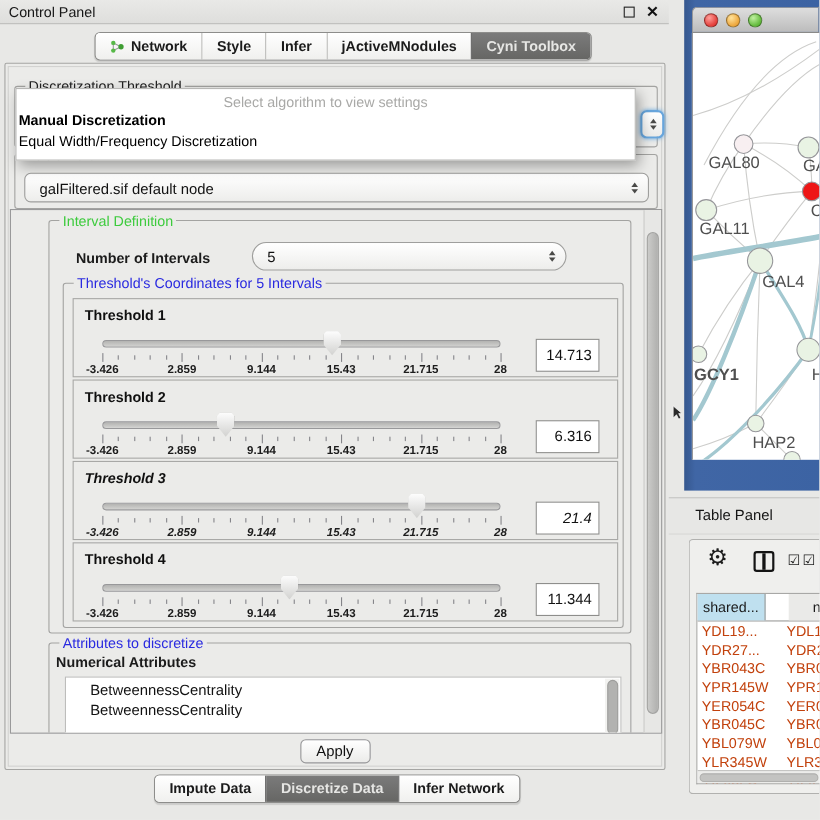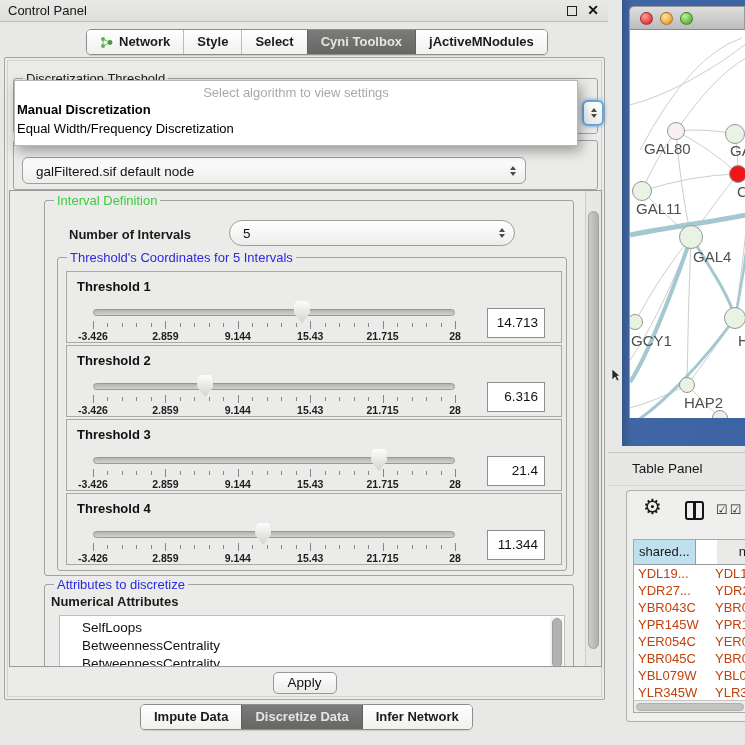--- a/index.html
+++ b/index.html
@@ -165,46 +165,46 @@
             <circle cx="3" cy="10" r="2" fill="#57b847"></circle>
             <circle cx="10" cy="6.5" r="2.4" fill="#3f9e33"></circle>
           </svg>
         </span>
         <span>Network</span>
       </div>
       <div class="segment">
         <span>Style</span>
       </div>
       <div class="segment">
-        <span>Select</span>
+        <span>Infer</span>
+      </div>
+      <div class="segment">
+        <span>jActiveMNodules</span>
       </div>
       <div class="segment selected">
         <span>Cyni Toolbox</span>
-      </div>
-      <div class="segment">
-        <span>jActiveMNodules</span>
       </div>
     </div>
 
   <div class="cp-main">
     <div class="cp-inner"></div>
 
     <div class="groupbox" style="left:8px; top:20px; width:585px; height:56px;">
       <span class="group-label gl-dark">Discretization Threshold</span>
     </div>
     <div class="focus-stub">
       <span class="stepper" style="right:5px;">
         <span class="tri-up"></span>
           <span class="tri-down"></span>
       </span>
     </div>
 
     <div class="groupbox" style="left:8px; top:82px; width:585px; height:50px;">
       <span class="group-label gl-dark">Table Data</span>
-      <div class="combo" style="left:8px; top:16px; width:504px; height:27px; border-radius:6px; line-height:27px;">
+      <div class="combo" style="left:8px; top:16px; width:568px; height:27px; border-radius:6px; line-height:27px;">
         <span class="combo-text">galFiltered.sif default node</span>
         <span class="stepper">
           <span class="tri-up"></span>
             <span class="tri-down"></span>
         </span>
       </div>
     </div>
 
     <div class="scrollpane">
 
@@ -292,21 +292,21 @@
                 <div class="tp-ticklabel" style="left: 315.6px;">21.715</div>
                 <div class="tp-tick minor" style="left: 330.08px;"></div>
                 <div class="tp-tick minor" style="left: 344.56px;"></div>
                 <div class="tp-tick minor" style="left: 359.04px;"></div>
                 <div class="tp-tick minor" style="left: 373.52px;"></div>
                 <div class="tp-tick major" style="left: 388px;"></div>
                 <div class="tp-ticklabel" style="left: 388px;">28</div>
                 <div class="tp-thumb" style="left: 130.219px;"></div>
                 <div class="tp-value">6.316</div>
               </div>
-              <div class="thresh-panel" style="top: 161px;">
+              <div class="thresh-panel" style="top: 161px; font-style: italic;">
                 <div class="tp-label">Threshold 3</div>
                 <div class="tp-track"></div>
                 <div class="tp-tick major" style="left: 26px;"></div>
                 <div class="tp-ticklabel" style="left: 26px;">-3.426</div>
                 <div class="tp-tick minor" style="left: 40.48px;"></div>
                 <div class="tp-tick minor" style="left: 54.96px;"></div>
                 <div class="tp-tick minor" style="left: 69.44px;"></div>
                 <div class="tp-tick minor" style="left: 83.92px;"></div>
                 <div class="tp-tick major" style="left: 98.4px;"></div>
                 <div class="tp-ticklabel" style="left: 98.4px;">2.859</div>
@@ -377,21 +377,20 @@
               </div>
             </div>
         </div>
       </div>
 
       <div class="groupbox" style="left:34px; top:393px; width:530px; height:200px;">
         <span class="group-label gl-blue">Attributes to discretize</span>
         <div style="position:absolute; left:6px; top:9px; font-weight:bold; font-size:13px;">Numerical Attributes</div>
         <div class="attr-list">
           <div id="attr-items" style="padding-top:3px;">
-              <div class="attr-item">SelfLoops</div>
               <div class="attr-item">BetweennessCentrality</div>
               <div class="attr-item">BetweennessCentrality</div>
             </div>
           <div class="attr-scroll">
             <div class="thumb"></div>
           </div>
         </div>
       </div>
 
       <div class="vscroll">
@@ -464,21 +463,21 @@
         <div class="net-label" style="left: 14px; top: 110px;">GAL80</div>
         <div class="net-node" style="left: 95px; top: 94px; height: 20px; width: 20px; background: rgb(233, 243, 228);"></div>
         <div class="net-label" style="left: 100px; top: 112px;">GA</div>
         <div class="net-node" style="left: 99px; top: 135px; height: 18px; width: 18px; background: rgb(238, 22, 22);"></div>
         <div class="net-label" style="left: 107px; top: 153px;">C</div>
         <div class="net-node" style="left: 2px; top: 151px; height: 20px; width: 20px; background: rgb(233, 243, 228);"></div>
         <div class="net-label" style="left: 6px; top: 170px;">GAL11</div>
         <div class="net-node" style="left: 49px; top: 195px; height: 24px; width: 24px; background: rgb(233, 243, 228);"></div>
         <div class="net-label" style="left: 63px; top: 218px;">GAL4</div>
         <div class="net-node" style="left: -3px; top: 284px; height: 16px; width: 16px; background: rgb(233, 243, 228);"></div>
-        <div class="net-label" style="left: 1px; top: 302px;">GCY1</div>
+        <div class="net-label" style="left: 1px; top: 302px; font-weight: bold;">GCY1</div>
         <div class="net-node" style="left: 94px; top: 277px; height: 22px; width: 22px; background: rgb(233, 243, 228);"></div>
         <div class="net-label" style="left: 108px; top: 302px;">H</div>
         <div class="net-node" style="left: 49px; top: 347px; height: 16px; width: 16px; background: rgb(233, 243, 228);"></div>
         <div class="net-label" style="left: 54px; top: 364px;">HAP2</div>
         <div class="net-node" style="left: 82px; top: 380px; height: 16px; width: 16px; background: rgb(233, 243, 228);"></div>
       </div>
   </div>
 </div>
 
 <div class="table-panel-bar">

